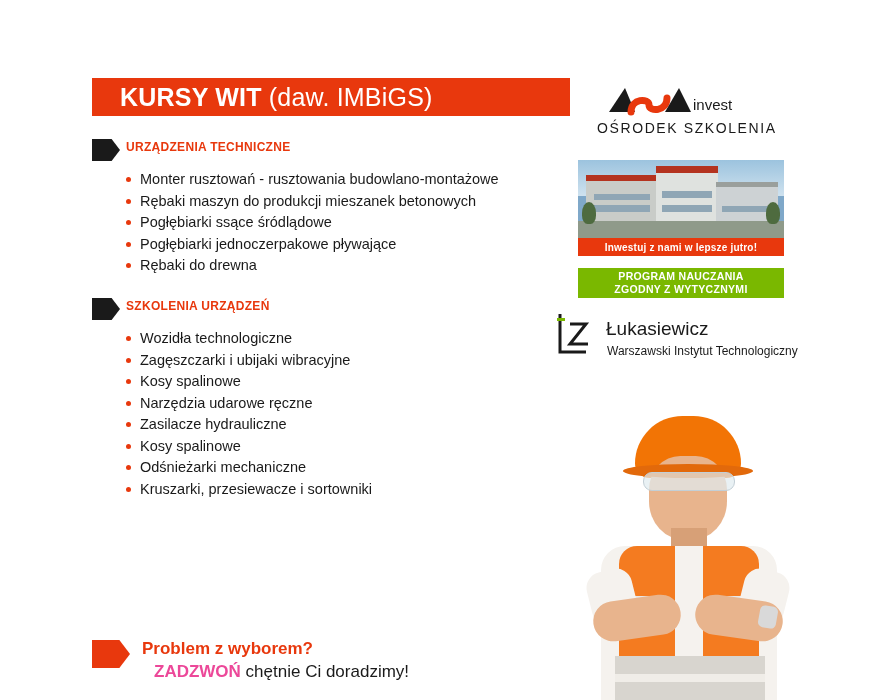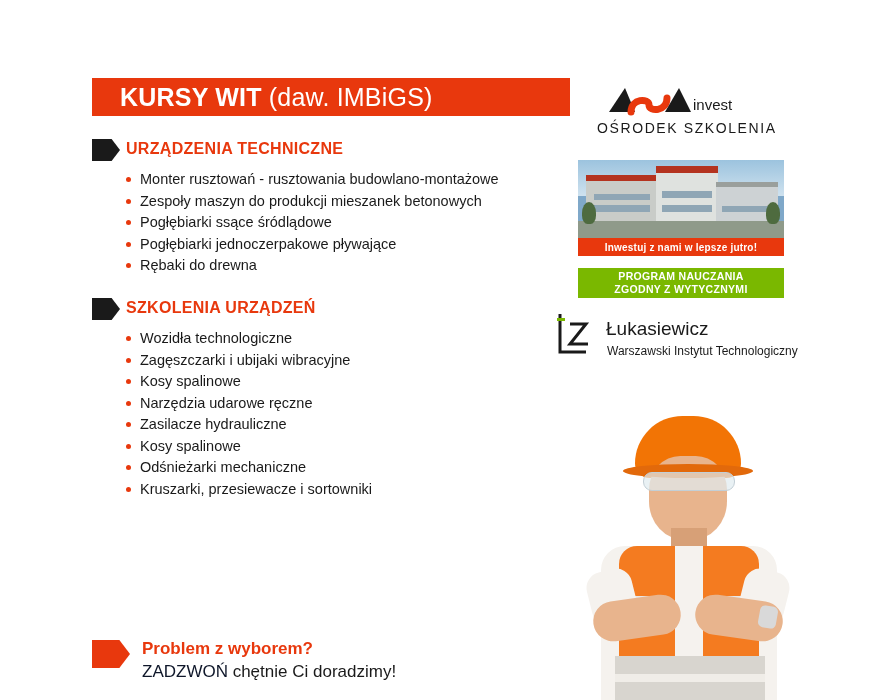--- a/index.html
+++ b/index.html
@@ -59,21 +59,21 @@
     top: 0;
     width: 28px;
     height: 22px;
     background: #1a1a1a;
     clip-path: polygon(0 0, 70% 0, 100% 50%, 70% 100%, 0 100%);
   }
   .sec-title {
     position: absolute;
     left: 34px;
     top: 1px;
-    font-size: 16px;
+    font-size: 12px;
     font-weight: bold;
     color: #e8380d;
     letter-spacing: 0.3px;
     white-space: nowrap;
   }
 
   
   ul.bullets {
     list-style: none;
     margin: 8px 0 0 0;
@@ -329,22 +329,23 @@
     white-space: nowrap;
   }
   .footer-line2 {
     position: absolute;
     left: 142px;
     top: 662px;
     font-size: 17px;
     white-space: nowrap;
   }
   .footer-line2 .call {
-    font-weight: normal;
-    color: #0f172a;
+    font-weight: bold;
+    color: #ec4899;
+    margin-left: 12px;
   }
   .footer-line2 .rest {
     font-weight: normal;
     color: #1a1a1a;
   }
 </style>
 </head>
 <body>
 
 <div class="header-band">
@@ -354,21 +355,21 @@
   </div>
 </div>
 
 <div class="section sec-urz">
   <div class="sec-head">
     <div class="arrow-marker"></div>
     <div class="sec-title">URZĄDZENIA TECHNICZNE</div>
   </div>
   <ul class="bullets">
     <li>Monter rusztowań - rusztowania budowlano-montażowe</li>
-    <li>Zespoły maszyn do produkcji mieszanek betonowych</li>
+    <li>Rębaki maszyn do produkcji mieszanek betonowych</li>
     <li>Pogłębiarki ssące śródlądowe</li>
     <li>Pogłębiarki jednoczerpakowe pływające</li>
     <li>Rębaki do drewna</li>
   </ul>
 </div>
 
 <div class="section sec-op">
   <div class="sec-head">
     <div class="arrow-marker"></div>
     <div class="sec-title">SZKOLENIA URZĄDZEŃ</div>

